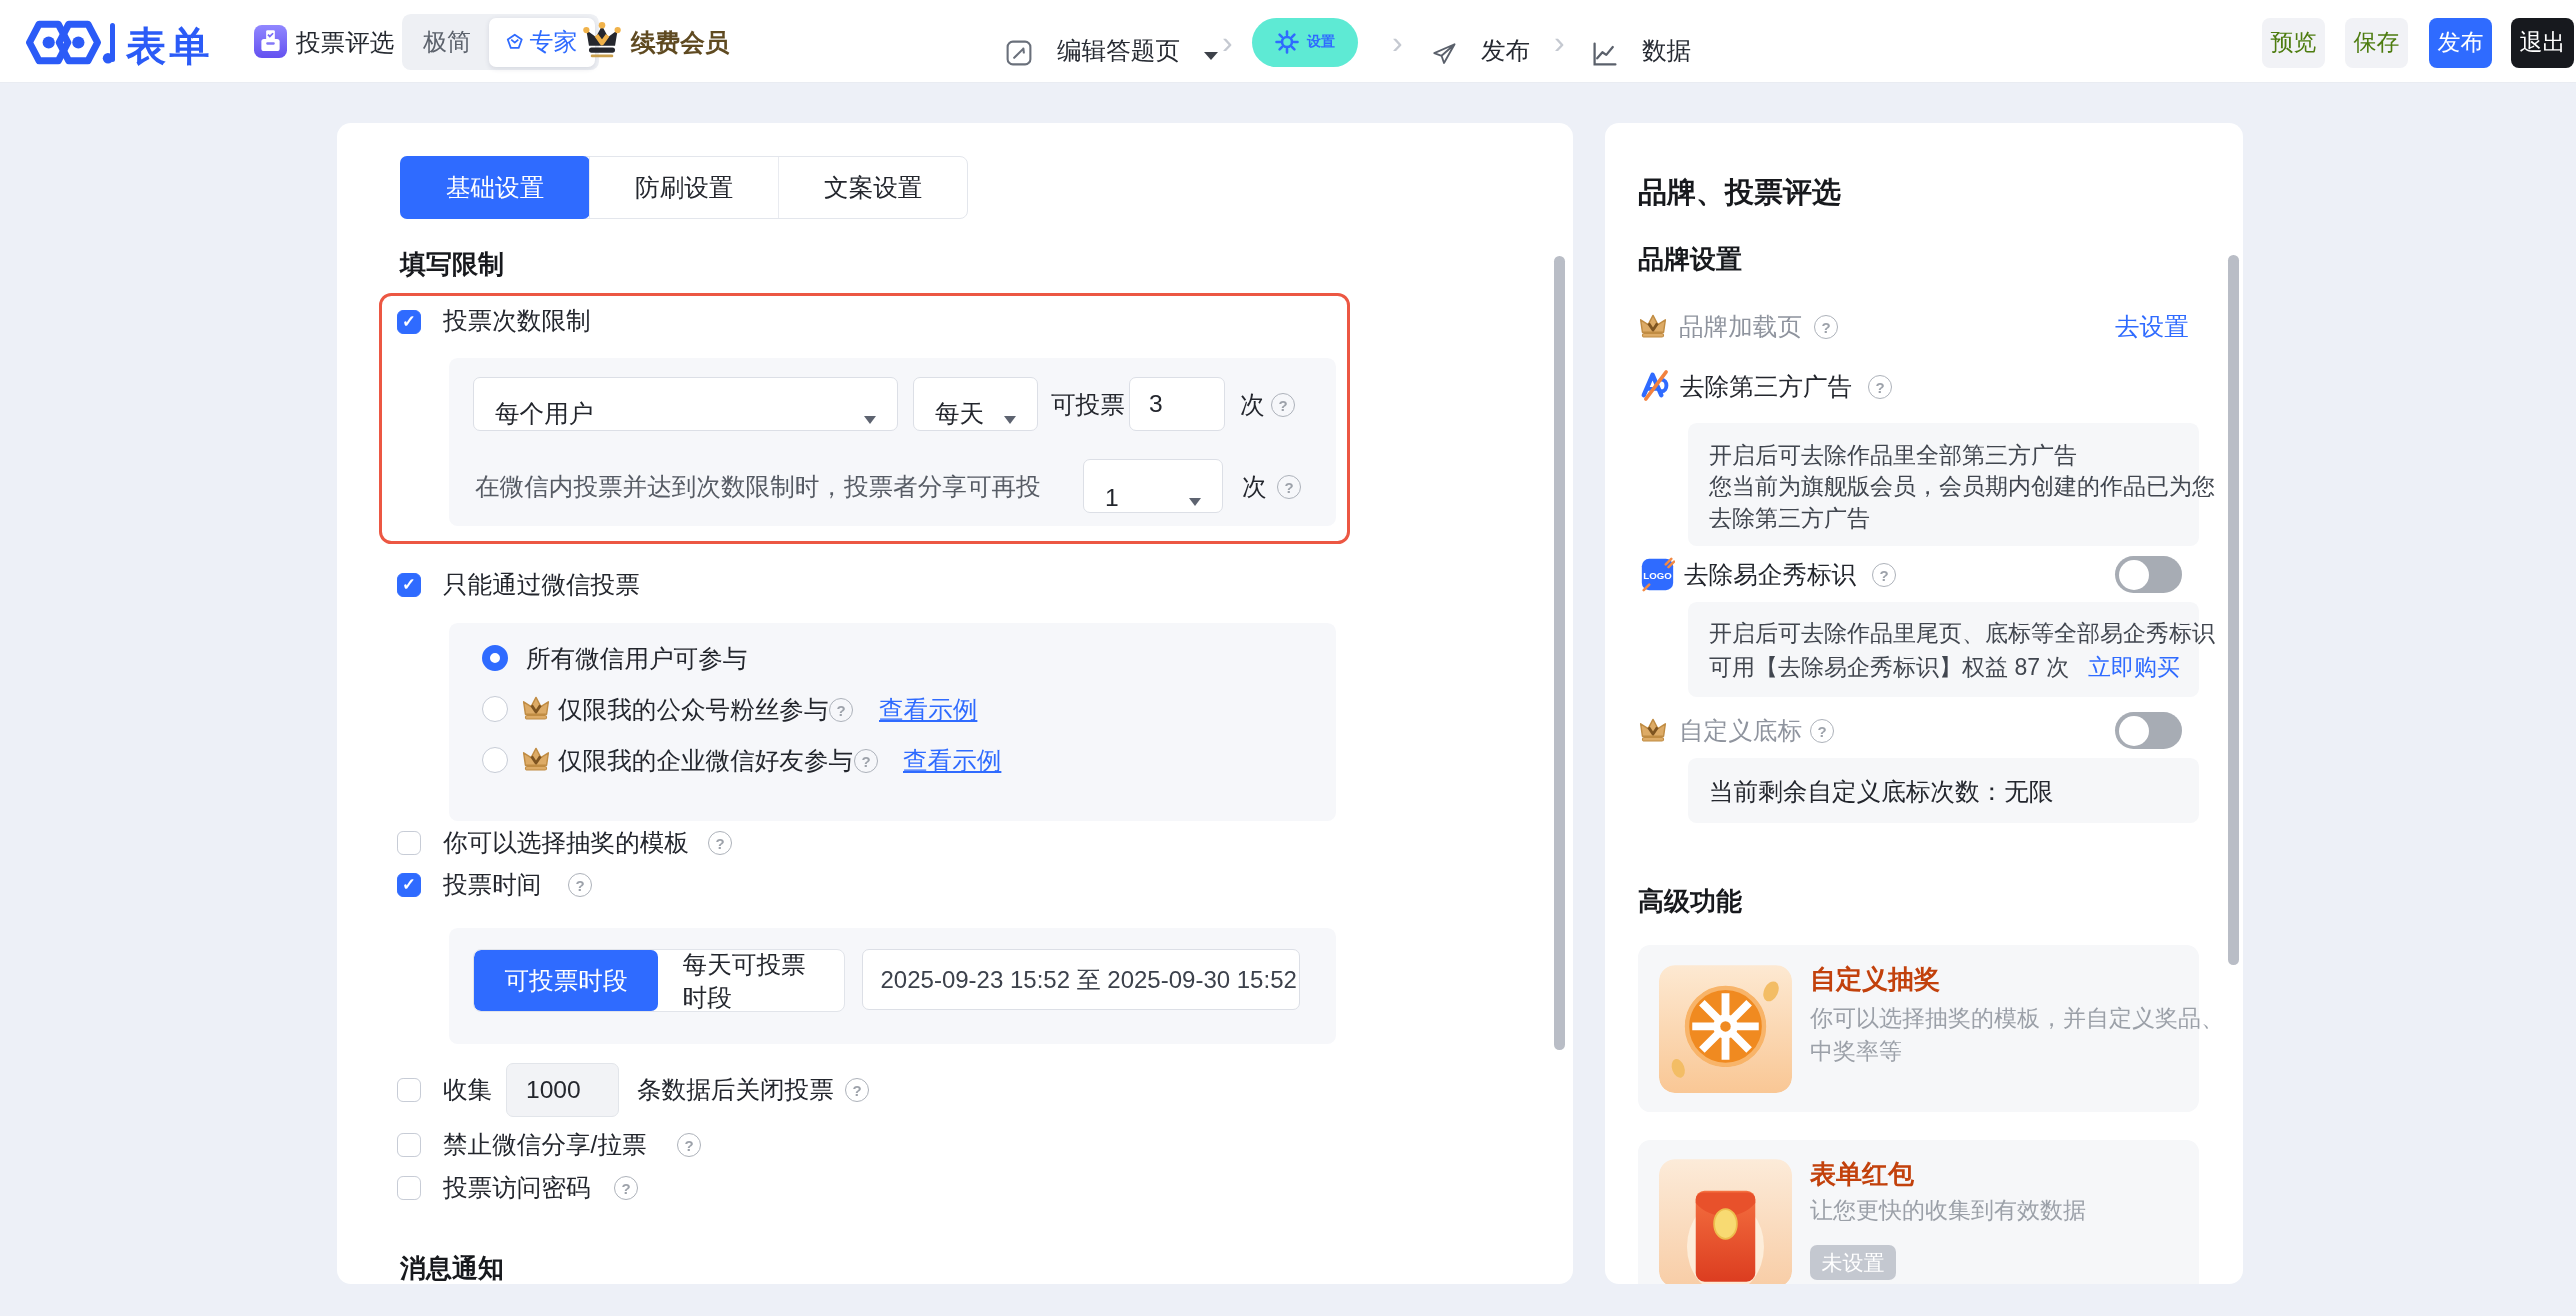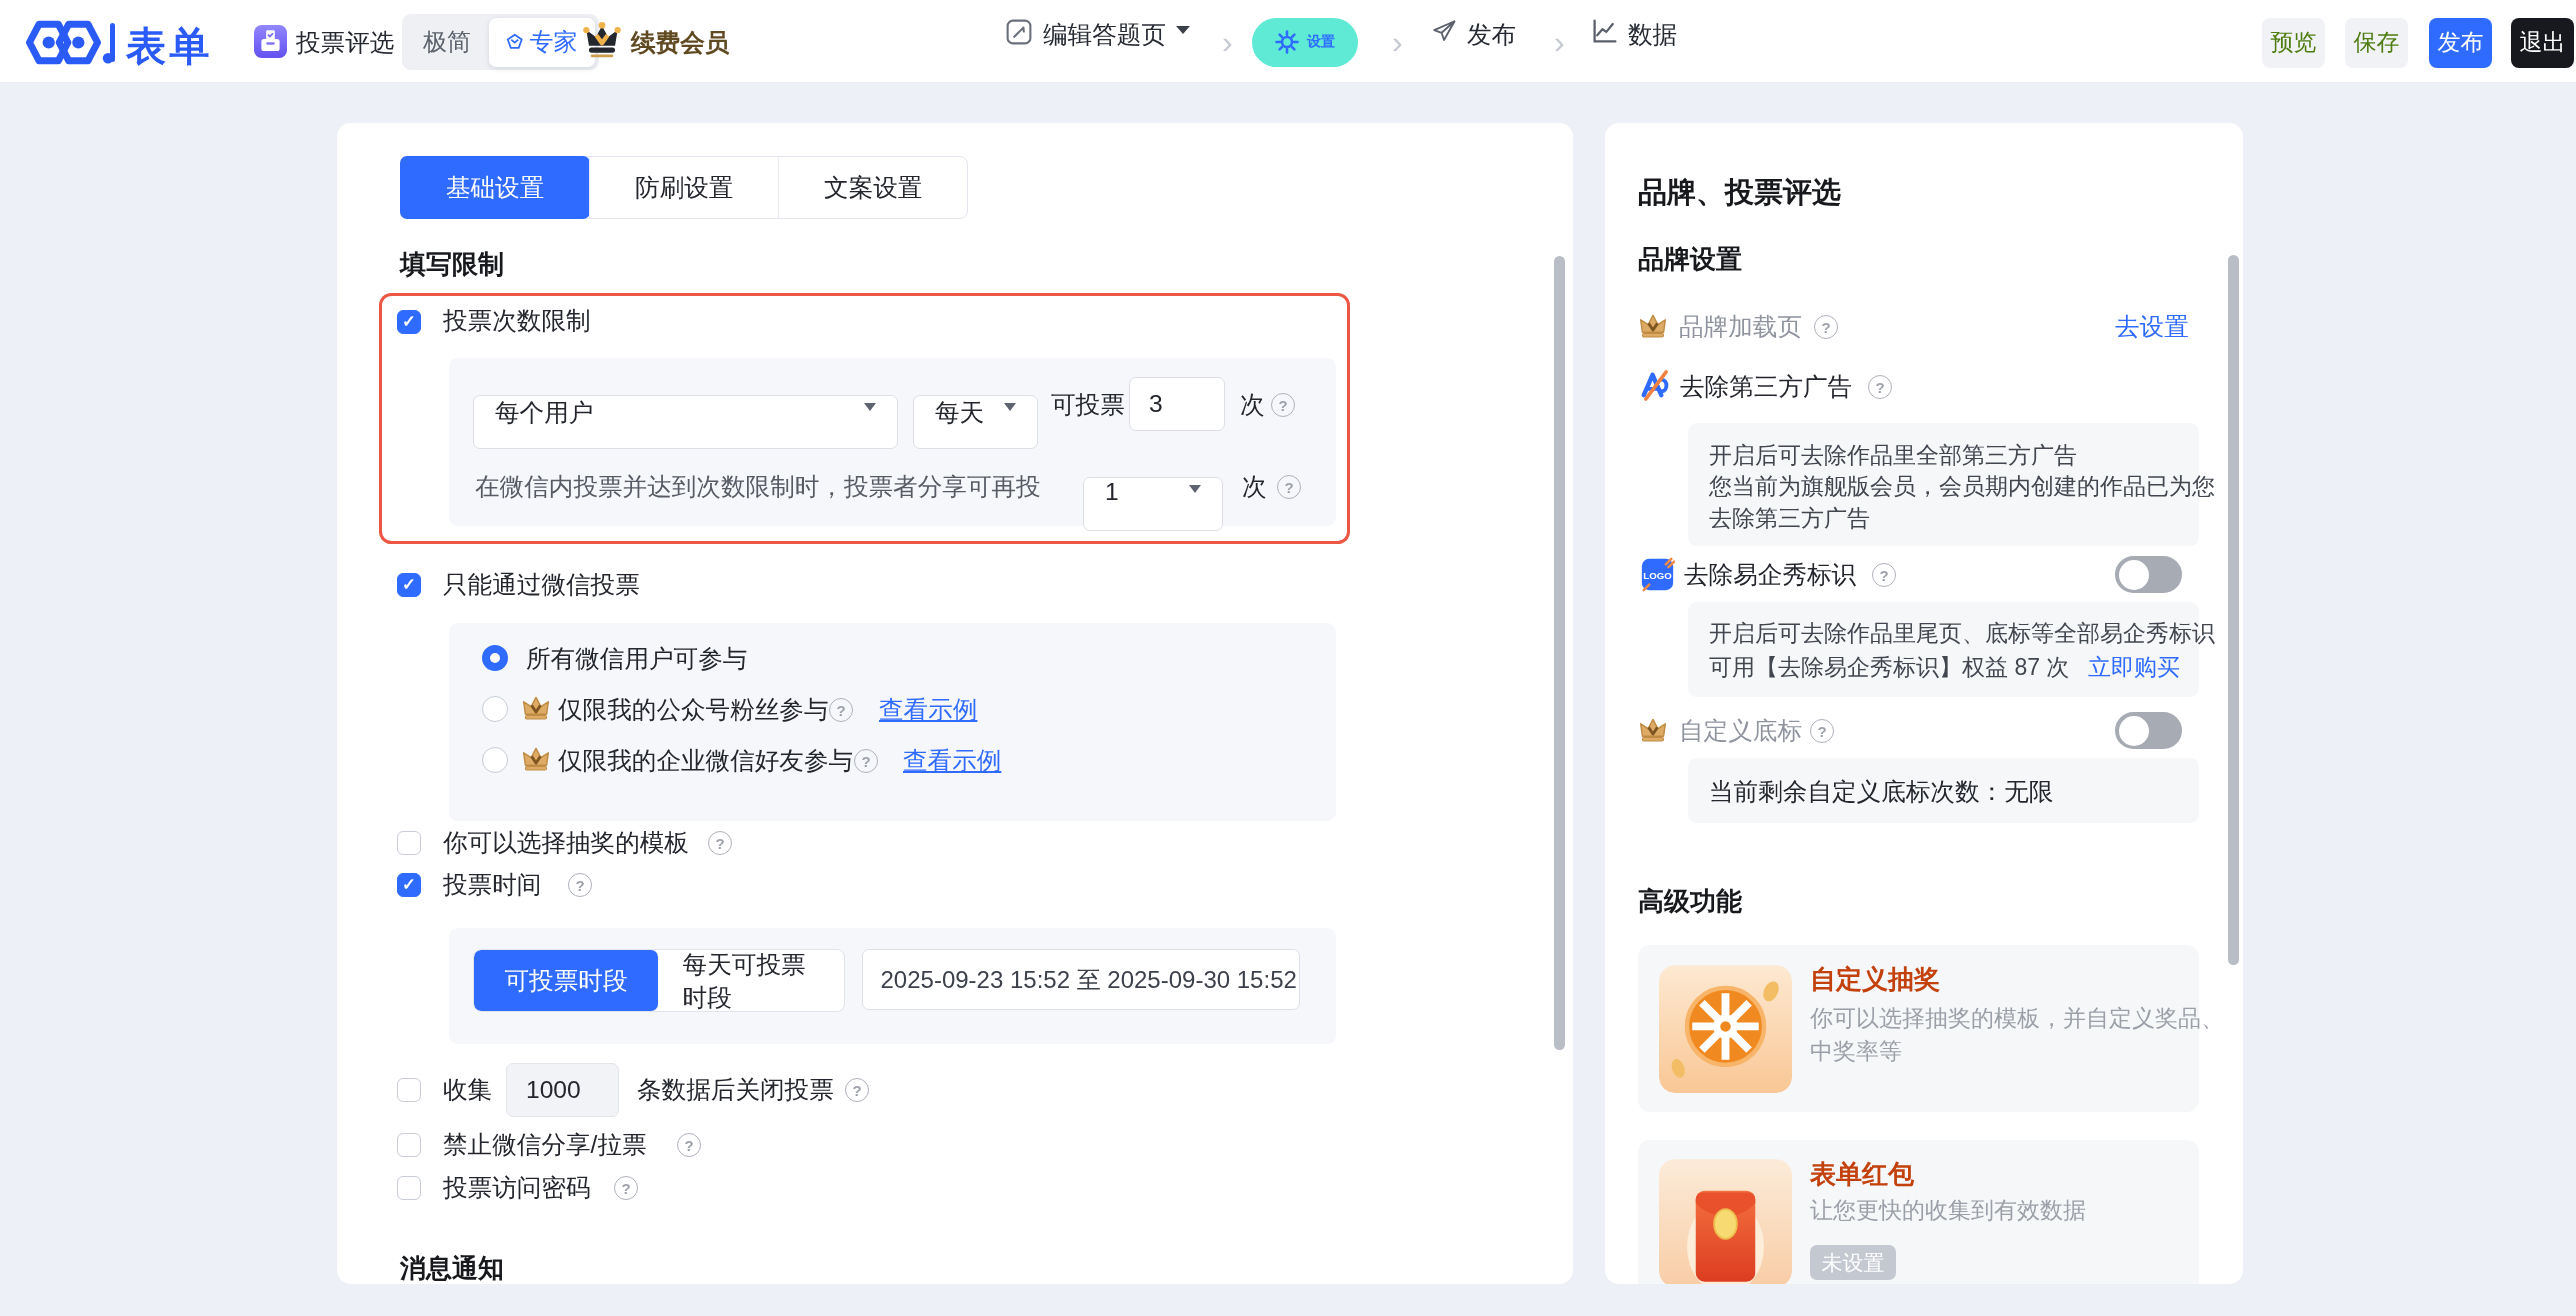--- a/index.html
+++ b/index.html
@@ -9,21 +9,21 @@
 
   
   .topbar { position:absolute; left:0; top:0; width:2576px; height:83px; background:#fff; border-bottom:1.8px solid #e9ecf2; z-index:5; }
   .logo-text { font-size:40px; font-weight:800; color:#2b5bf7; letter-spacing:3.5px; }
   .logo-sep { width:5.3px; height:39px; background:#2b5bf7; border-radius:2.6px; }
   .tb-label { font-size:24.6px; color:#24282f; line-height:35px; }
   .mode-toggle { background:#eef0f4; border-radius:8.8px; display:flex; align-items:center; padding:3.5px; height:56px; }
   .mode-seg { height:49px; display:flex; align-items:center; justify-content:center; font-size:24px; border-radius:7px; padding:0 17.5px; color:#5c626c; }
   .mode-seg.active { background:#fff; color:#2f6bff; box-shadow:0 1.8px 5.3px rgba(40,50,80,.12); gap:6.1px; }
   .renew-label { font-size:24.6px; font-weight:600; color:#5f4a21; line-height:37px; }
-  .step { display:flex; align-items:flex-start; gap:10px; font-size:24.6px; color:#262a32; }
+  .step { display:flex; align-items:flex-end; gap:24px; font-size:24.6px; color:#262a32; }
   .step-chevron { font-size:32px; color:#c5c9d1; line-height:49px; }
   .step-pill { background:#5eead4; border-radius:24.6px; height:49px; display:flex; align-items:center; gap:8px; padding:0 23px; color:#2f6bff; font-weight:600; }
   .caret-down { width:0; height:0; border:7px solid transparent; border-top:8.8px solid #3c4149; margin-top:8px; }
   .btn { height:50px; width:63px; border-radius:8px; font-size:23px; display:flex; align-items:center; justify-content:center; cursor:pointer; }
   .btn-grey { background:#f1f2f6; color:#4d7c0f; }
   .btn-blue { background:#2f6bff; color:#fff; }
   .btn-dark { background:#17191e; color:#fff; }
 
   
   .card { position:absolute; background:#fff; border-radius:14px; overflow:hidden; }
@@ -41,21 +41,21 @@
   .hl-box { position:absolute; border:3.5px solid #ec5743; border-radius:12.3px; }
   .cb { position:absolute; width:24px; height:24px; border:1.8px solid #c7ccd6; border-radius:6.1px; background:#fff; cursor:pointer; }
   .cb.on { background:#2f6bff; border-color:#2f6bff; display:flex; align-items:center; justify-content:center; }
   .cb .mark { color:#fff; font-size:16.7px; font-weight:700; line-height:1; }
   .radio { position:absolute; width:26px; height:26px; border-radius:50%; background:#fff; border:1.8px solid #c7ccd6; cursor:pointer; }
   .radio.on { border:8px solid #2f6bff; }
   .lbl { position:absolute; font-size:24.6px; color:#23262d; line-height:35px; white-space:nowrap; }
   .lbl-grey { color:#565b64; }
   .lbl-muted { color:#8f949e; }
   .help { position:absolute; width:24px; height:24px; border:1.8px solid #adb2ba; border-radius:50%; color:#9da2aa; font-size:15px; font-weight:700; display:flex; align-items:center; justify-content:center; cursor:pointer; }
-  .sel { position:absolute; background:#fff; border:1.8px solid #dcdfe6; border-radius:7px; display:flex; align-items:flex-start; padding:0 21px; font-size:24.6px; color:#23262d; cursor:pointer;margin-top:18px; }
+  .sel { position:absolute; background:#fff; border:1.8px solid #dcdfe6; border-radius:7px; display:flex; align-items:flex-end; padding:0 21px; font-size:24.6px; color:#23262d; cursor:pointer; }
   .sel .sp { flex:1; }
   .sel-caret { width:0; height:0; border:6.1px solid transparent; border-top:8px solid #5d6370; margin-top:7px; }
   .inp { position:absolute; background:#fff; border:1.8px solid #dcdfe6; border-radius:7px; display:flex; align-items:center; padding:0 19px; font-size:24.6px; color:#23262d; }
   .inp.grey { background:#f2f3f6; border-color:#e2e5ea; }
   .link { color:#2f6bff; font-size:24.6px; line-height:35px; white-space:nowrap; cursor:pointer; }
   .ul { text-decoration:underline; }
   .seg-wrap { position:absolute; display:flex; border:0.9px solid #e1e4ea; border-radius:8px; background:#fff; overflow:hidden; }
   .seg { height:61px; display:flex; align-items:center; justify-content:center; font-size:24.6px; padding:0 24.6px; color:#23262d; cursor:pointer; }
   .seg.active { background:#2f6bff; color:#fff; border-radius:7px; }
   .date-inp { position:absolute; background:#fff; border:1.8px solid #dcdfe6; border-radius:7px; display:flex; align-items:center; padding:0 17.5px; font-size:24px; color:#3c414b; white-space:nowrap; overflow:hidden; cursor:pointer; }

